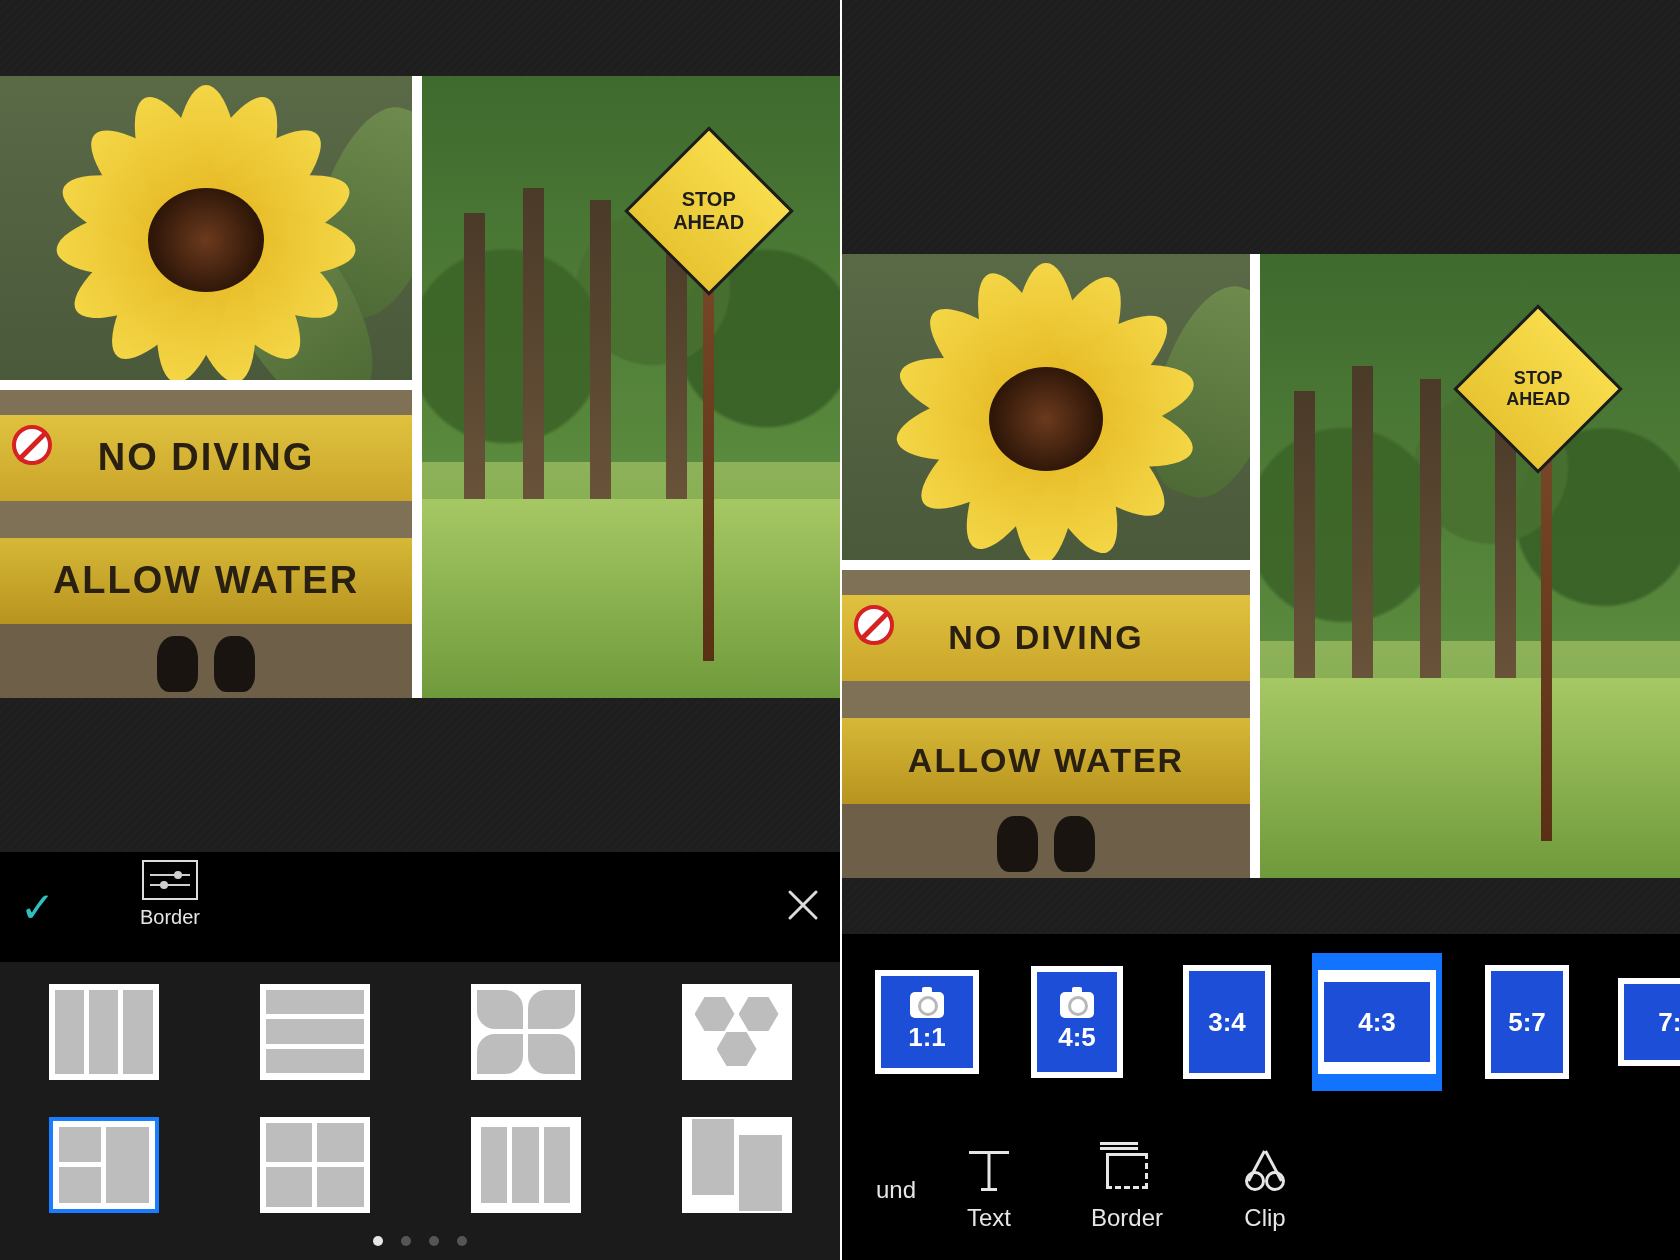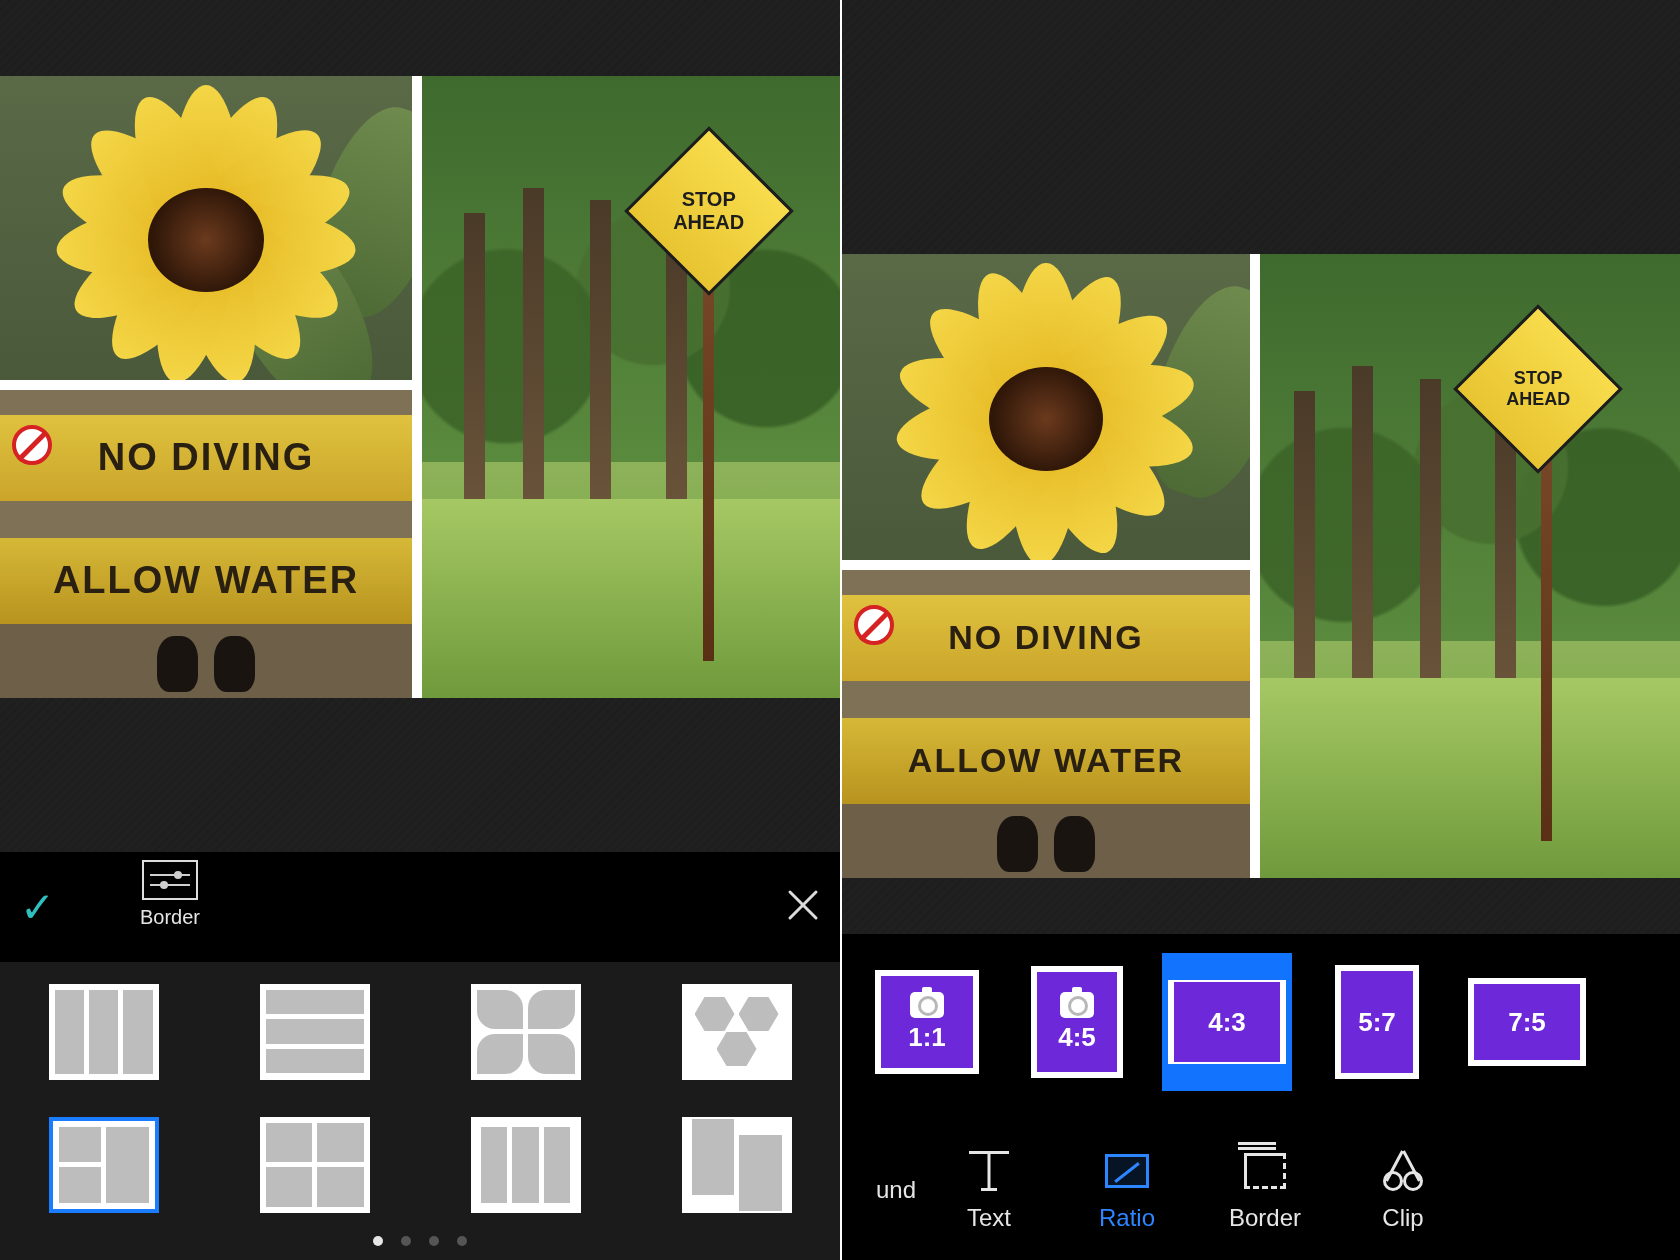--- a/index.html
+++ b/index.html
@@ -92,21 +92,21 @@
   .sign span { transform:rotate(-45deg); font-family:'Arial Black',sans-serif; font-weight:900; color:#1d1d1d; font-size:20px; text-align:center; line-height:1.15; }
 
   
   .r-top { height:254px; }
   .r-canvas { position:relative; height:624px; background:#fff; }
   .r-gap { height:56px; }
   .r-ratios { height:176px; background:#000; display:flex; align-items:center; gap:20px; padding-left:20px; overflow:hidden;}
   .ratio { width:130px; height:138px; background:#000; display:flex; align-items:center; justify-content:center; flex:none;}
   .ratio.sel { background:#1273ff; }
   .ratio-in { background:#fff; display:flex; align-items:center; justify-content:center; padding:6px;}
-  .ratio-body { background:#6d28d9; display:flex; align-items:center; justify-content:center; flex-direction:column; gap:4px; color:#fff; font-weight:700; font-size:26px; font-family:Arial,sans-serif;}
+  .ratio-body { background:#1d4ed8; display:flex; align-items:center; justify-content:center; flex-direction:column; gap:4px; color:#fff; font-weight:700; font-size:26px; font-family:Arial,sans-serif;}
   .camglyph { width:34px; height:26px; background:#fff; border-radius:5px; position:relative; }
   .camglyph::before{content:'';position:absolute;width:14px;height:14px;border:3px solid #b8b8b8;border-radius:50%;left:8px;top:4px;}
   .camglyph::after{content:'';position:absolute;width:10px;height:6px;background:#fff;top:-5px;left:12px;border-radius:2px 2px 0 0;}
 
   .r-tabs { height:150px; background:#000; display:flex; align-items:center; justify-content:flex-start; padding-left:12px; }
   .tab { flex:none; width:138px; display:flex; flex-direction:column; align-items:center; justify-content:center; gap:10px; color:#e6e6e6; position:relative; padding-top:10px;}
   .tab.first { width:66px; align-items:flex-end; padding-right:4px;}
   .tab .ic { width:46px; height:46px; display:flex; align-items:center; justify-content:center; }
   .tab.active { color:#2b86ff; }
   .tab .lbl { font-size:24px; }
@@ -352,22 +352,29 @@
           </div>
         </div>
         <div class="ratio">
           <div class="ratio-in" style="width: 92px; height: 112px;">
             <div class="ratio-body" style="width: 80px; height: 100px;">
               <div class="camglyph"></div>
               <div>4:5</div>
             </div>
           </div>
         </div>
+        <div class="ratio">
+          <div class="ratio-in" style="width: 88px; height: 114px;">
+            <div class="ratio-body" style="width: 76px; height: 102px;">
+              <div>3:4</div>
+            </div>
+          </div>
+        </div>
         <div class="ratio sel">
-          <div class="ratio-in" style="width: 118px; height: 84px;">
+          <div class="ratio-in" style="width: 118px; height: 104px;">
             <div class="ratio-body" style="width: 106px; height: 80px;">
               <div>4:3</div>
             </div>
           </div>
         </div>
         <div class="ratio">
           <div class="ratio-in" style="width: 84px; height: 114px;">
             <div class="ratio-body" style="width: 72px; height: 102px;">
               <div>5:7</div>
             </div>
@@ -384,26 +391,20 @@
 
     <div class="r-tabs">
         <div class="tab first">
           <div class="lbl">und</div>
         </div>
         <div class="tab">
           <div class="ic">
             <div class="ic-text"></div>
           </div>
           <div class="lbl">Text</div>
-        </div>
-        <div class="tab active">
-          <div class="ic">
-            <div class="ic-ratio"></div>
-          </div>
-          <div class="lbl">Ratio</div>
         </div>
         <div class="tab">
           <div class="ic">
             <div class="ic-border"></div>
           </div>
           <div class="lbl">Border</div>
         </div>
         <div class="tab">
           <div class="ic">
             <div class="ic-clip">

